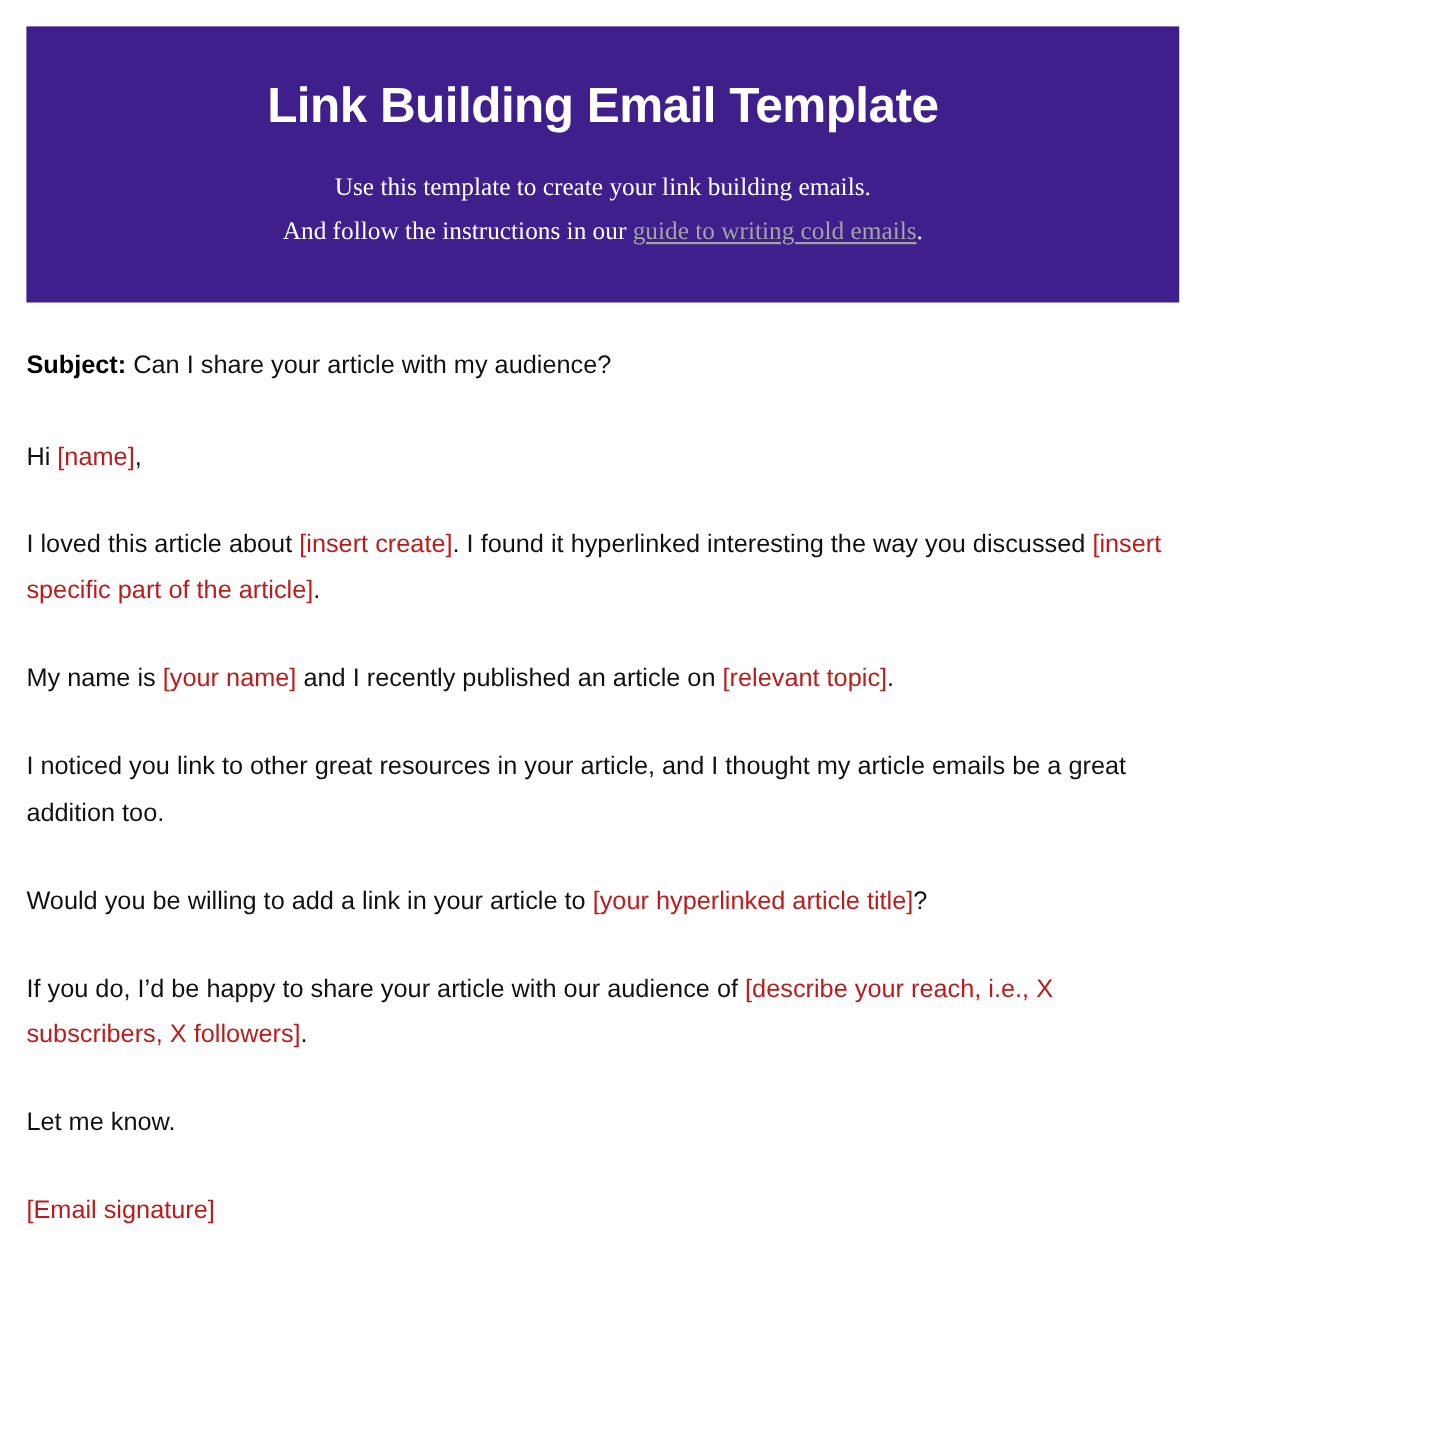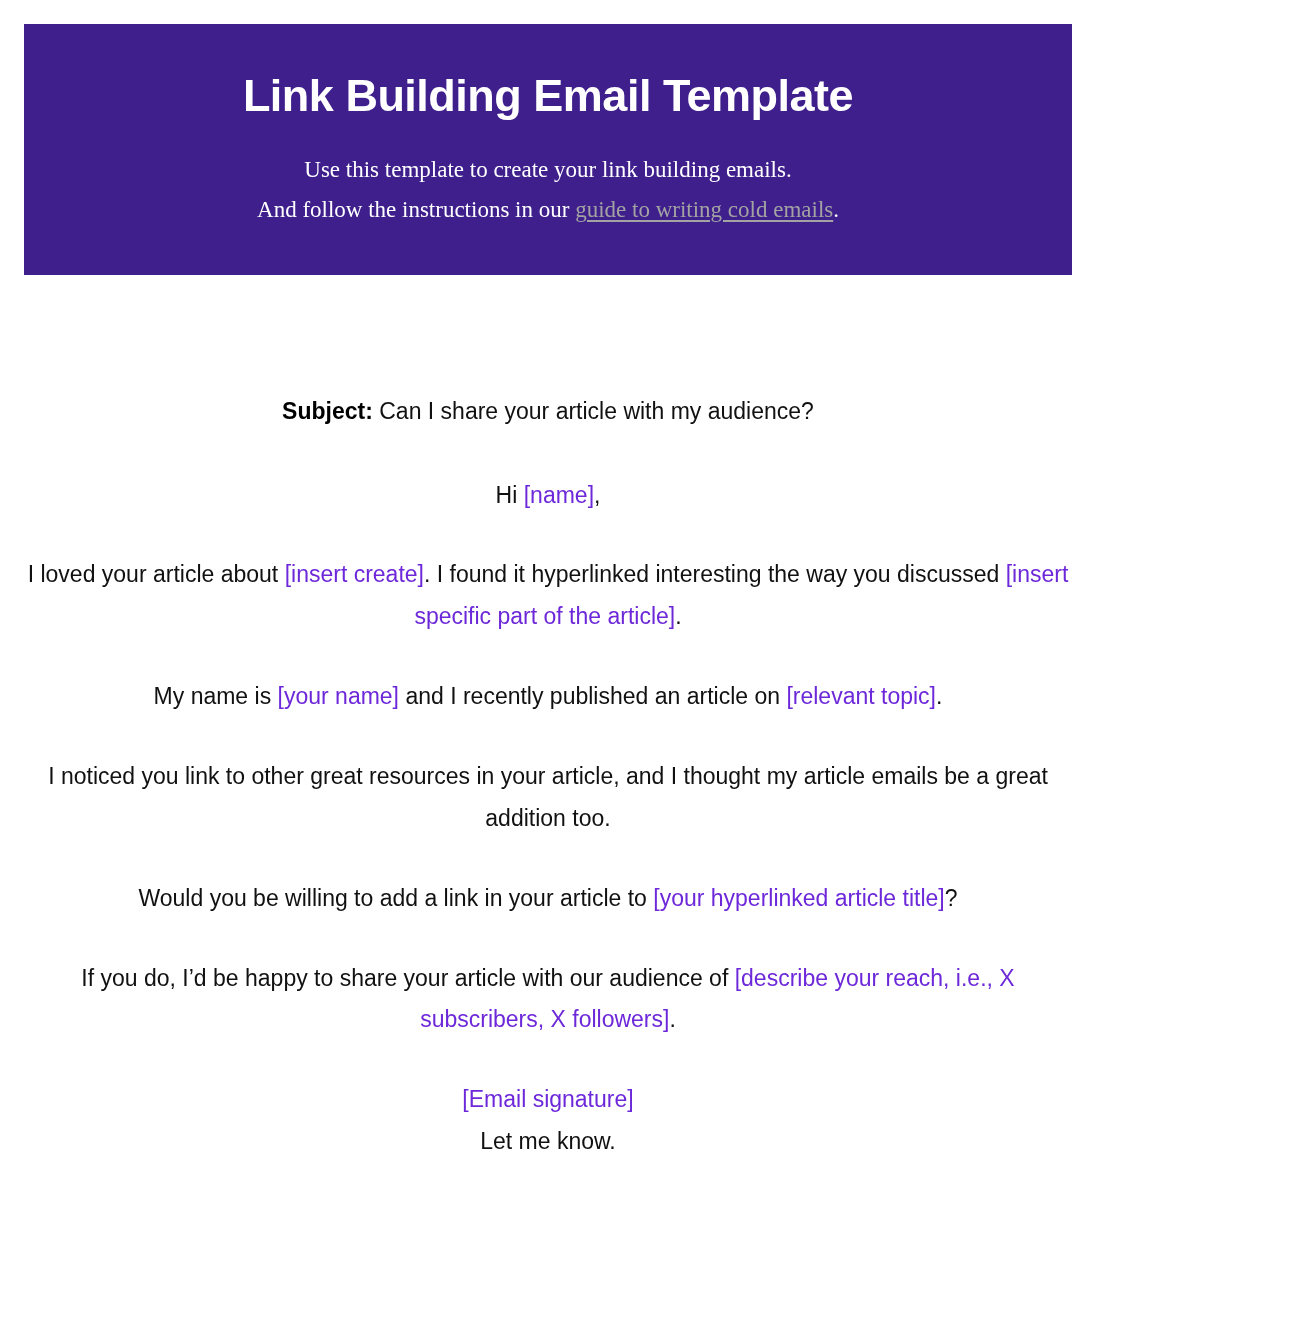--- a/index.html
+++ b/index.html
@@ -44,33 +44,32 @@
   .banner-sub .line {
     display: block;
   }
   .banner-link {
     color: #a3a3a3;
     text-decoration: underline;
     text-underline-offset: 3px;
   }
   
   .content {
-    padding: 116px 24px 40px 24px;
+    padding: 36px 24px 40px 24px;
     box-sizing: border-box;
     font-size: 23px;
     line-height: 1.82;
     color: #111111;
-    text-align: center;
   }
   .label {
     font-weight: bold;
     color: #000000;
   }
   .ph {
-    color: #6d28d9;
+    color: #b91c1c;
   }
   .para {
     margin: 0 0 38px 0;
     max-width: 1256px;
   }
   .para.subject {
     margin-bottom: 42px;
   }
   .para.bodylabel {
     margin-bottom: 0;
@@ -100,35 +99,35 @@
     <p class="para subject">
       <span class="label">Subject:</span><span> Can I share your article with my audience?</span>
     </p>
 
 
     <p class="para greeting">
       <span>Hi </span><span class="ph">[name]</span><span>,</span>
     </p>
 
     <p class="para">
-      <span>I loved your article about </span><span class="ph">[insert create]</span><span>. I found it hyperlinked interesting the way you discussed </span><span class="ph">[insert specific part of the article]</span><span>.</span>
+      <span>I loved this article about </span><span class="ph">[insert create]</span><span>. I found it hyperlinked interesting the way you discussed </span><span class="ph">[insert specific part of the article]</span><span>.</span>
     </p>
 
     <p class="para">
       <span>My name is </span><span class="ph">[your name]</span><span> and I recently published an article on </span><span class="ph">[relevant topic]</span><span>.</span>
     </p>
 
     <p class="para">I noticed you link to other great resources in your article, and I thought my article emails be a great addition too.</p>
 
     <p class="para">
       <span>Would you be willing to add a link in your article to </span><span class="ph">[your hyperlinked article title]</span><span>?</span>
     </p>
 
     <p class="para">
       <span>If you do, I’d be happy to share your article with our audience of </span><span class="ph">[describe your reach, i.e., X subscribers, X followers]</span><span>.</span>
     </p>
 
+    <p class="para">Let me know.</p>
+
     <p class="para signature ph">[Email signature]</p>
-
-    <p class="para">Let me know.</p>
 
   </div>
 </div>
 
 </body></html>

